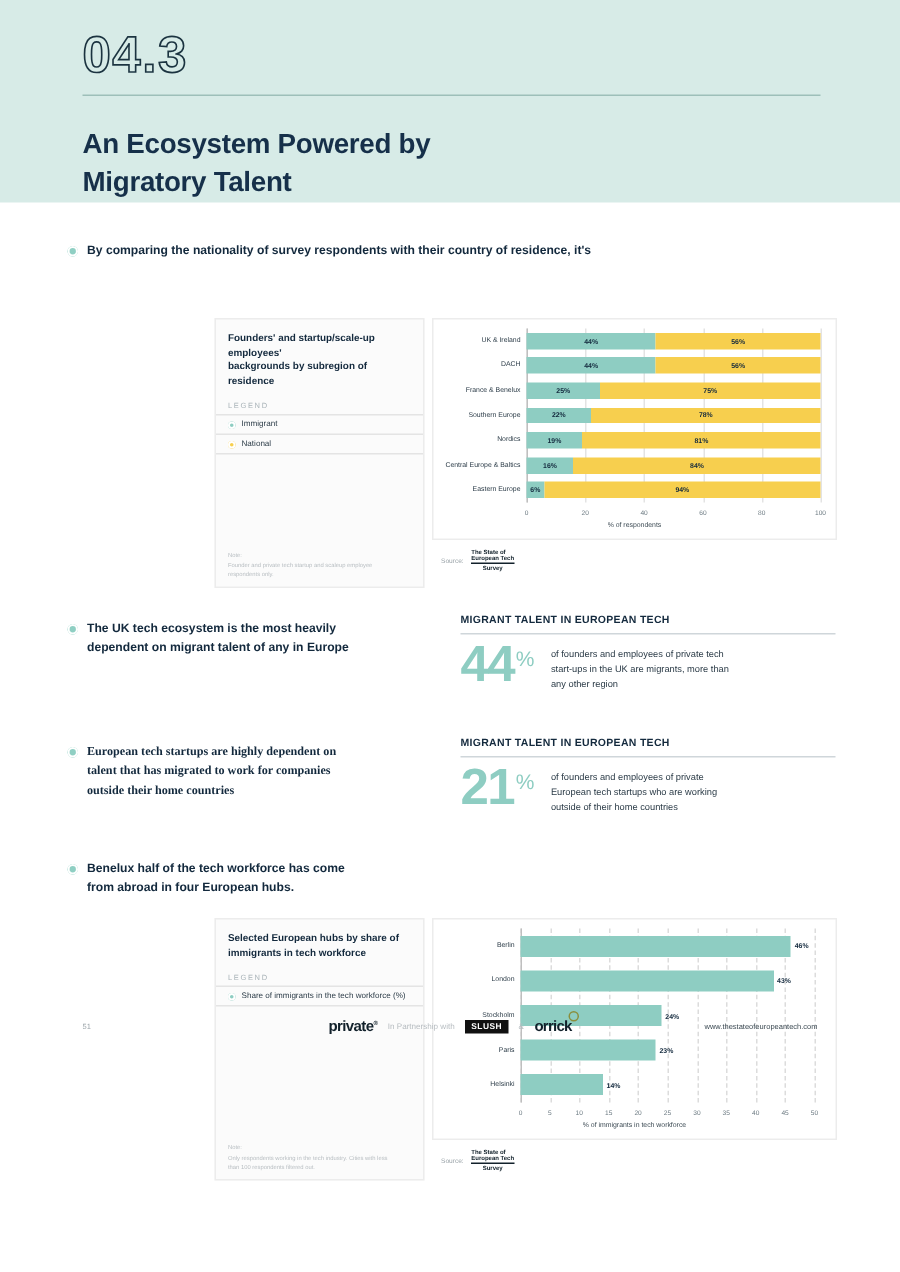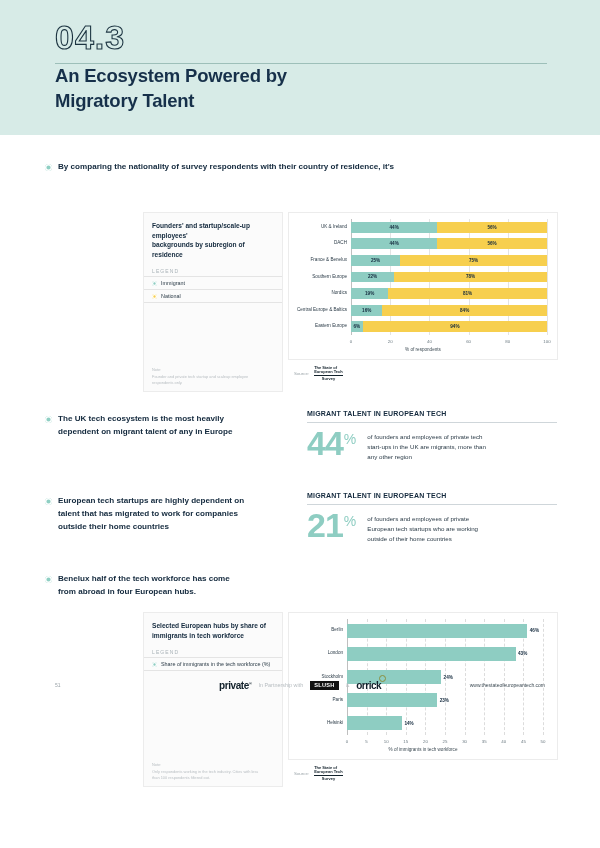--- a/index.html
+++ b/index.html
@@ -27,21 +27,21 @@
     -webkit-text-stroke: 1.1px #1b3340;
     line-height: 1.12;
     font-family: "Liberation Sans", sans-serif;
   }
   .banner-rule {
     margin-top: 7px;
     border-top: 1px solid #9dbfb9;
     width: 492px;
   }
   .banner-title {
-    margin-top: 0;
+    margin-top: 20px;
     font-size: 18.5px;
     font-weight: 700;
     line-height: 1.33;
     letter-spacing: -0.2px;
     color: #16304a;
   }
 
   
   .bullet-row { position: absolute; display: flex; }
   .bullet-dot {
@@ -321,21 +321,21 @@
       <div class="stat-num">44</div>
       <div class="stat-pct">%</div>
       <div class="stat-desc">
         <span>of founders and employees of private tech</span><br>
         <span>start-ups in the UK are migrants, more than</span><br>
         <span>any other region</span>
       </div>
     </div>
   </div>
 
-  <div class="bullet-row" style="top:494px; left:45px; width:250px;">
+  <div class="bullet-row" style="top:494px; left:45px; width:250px;font-family:Liberation Serif, serif;">
     <div class="bullet-dot"></div>
     <div class="bullet-text">
       <span>European tech startups are highly dependent on</span><br>
       <span>talent that has migrated to work for companies</span><br>
       <span>outside their home countries</span>
     </div>
   </div>
 
   <div class="stat-block" style="top:492px; left:307px;">
     <div class="stat-kicker">MIGRANT TALENT IN EUROPEAN TECH</div>

